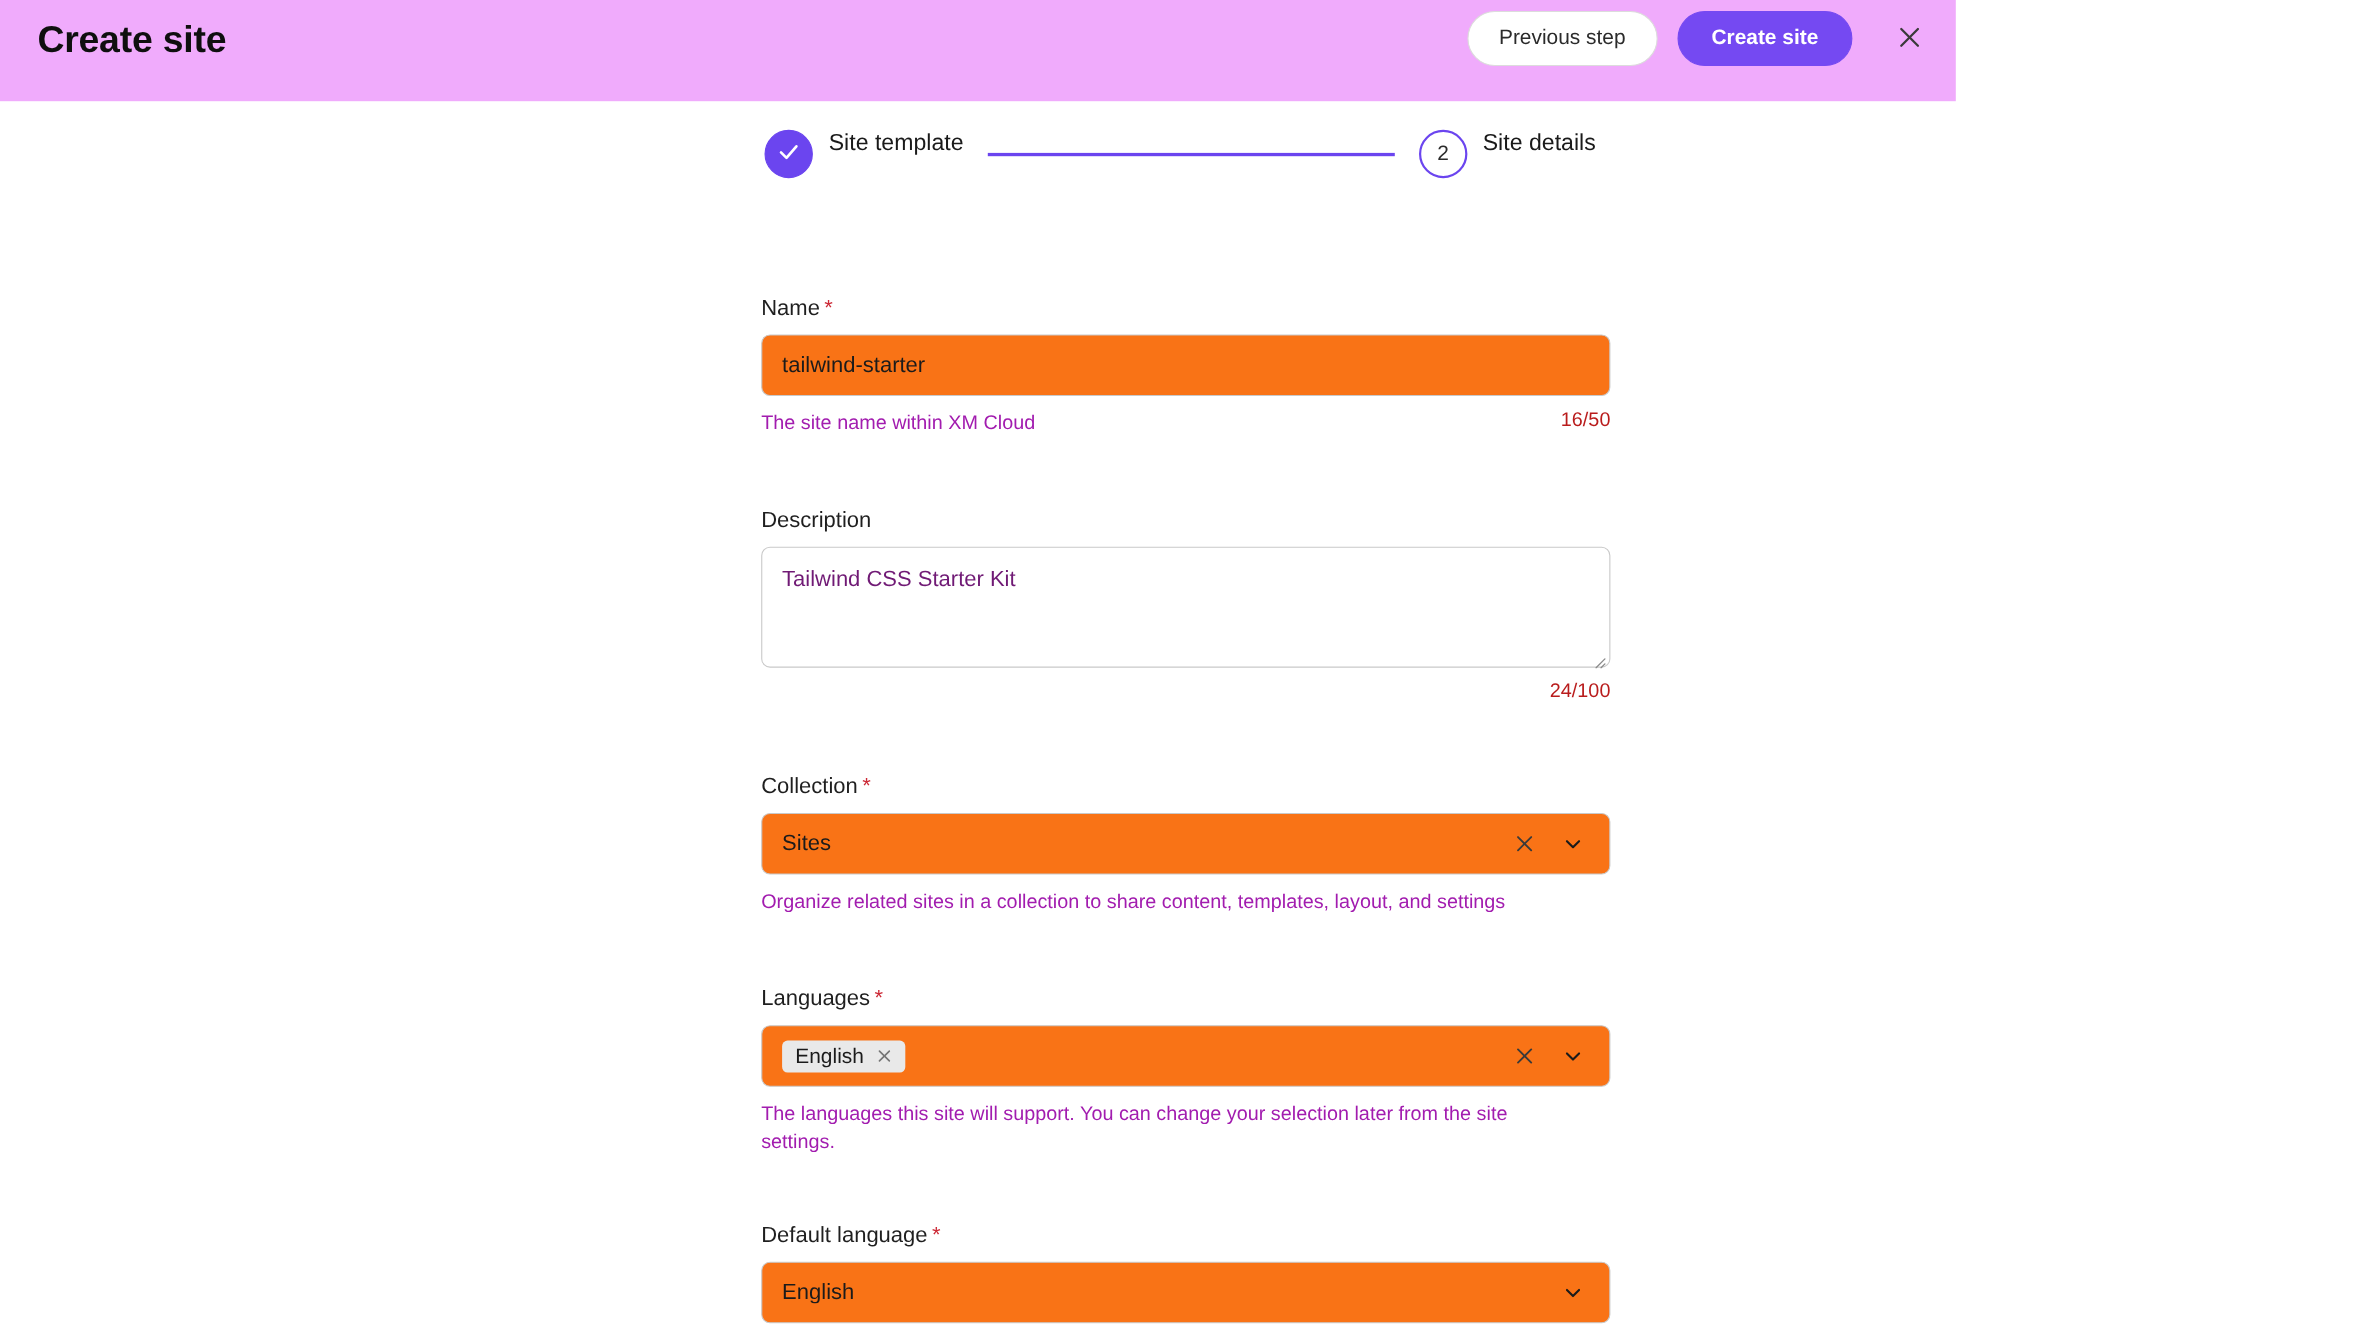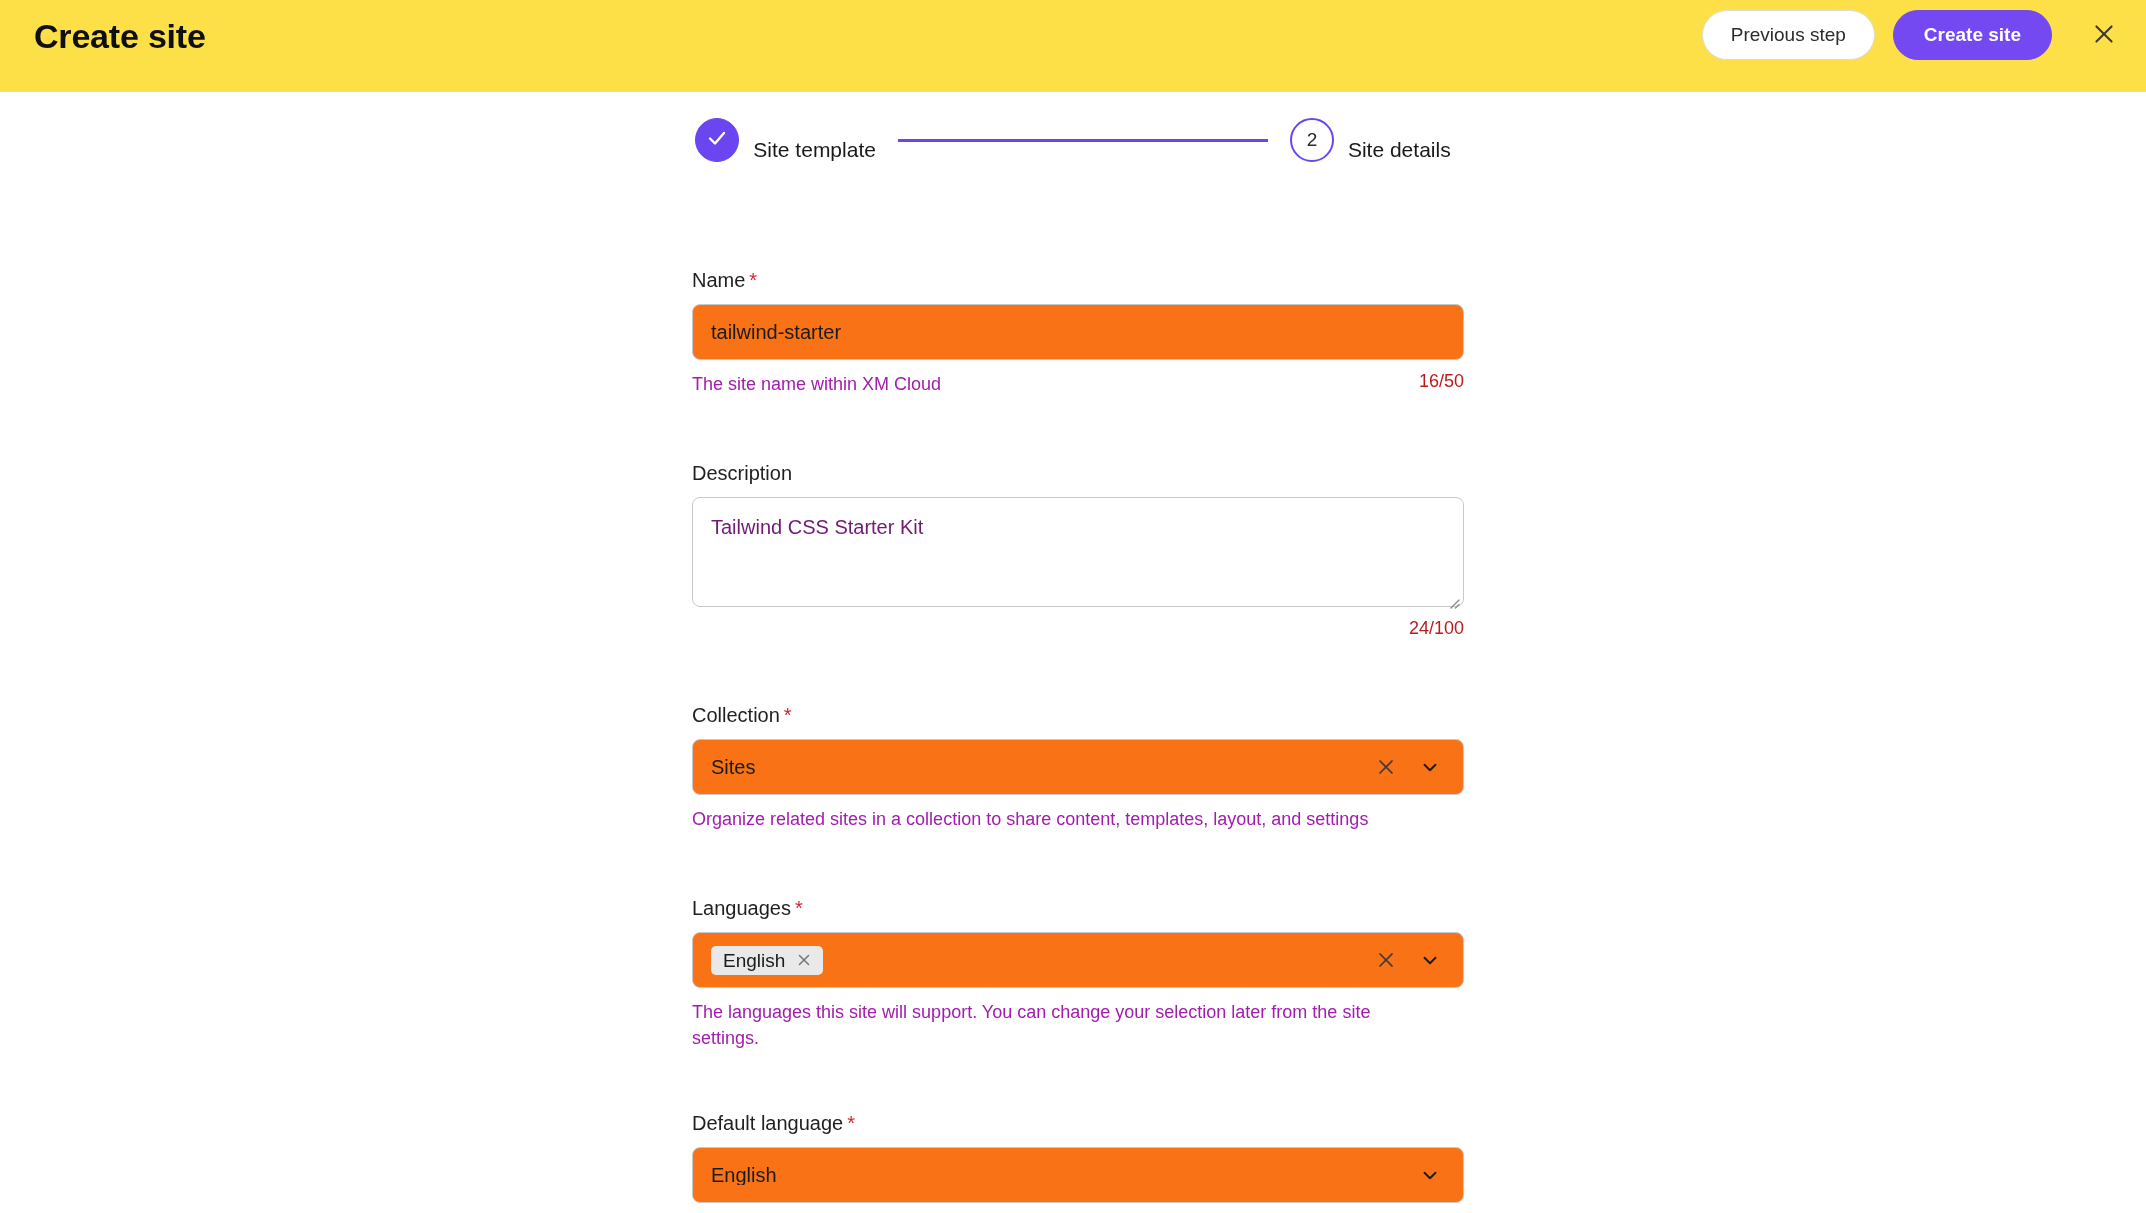--- a/index.html
+++ b/index.html
@@ -15,25 +15,25 @@
     font-family: "Liberation Sans", sans-serif;
     color: #1a1a1a;
     overflow: hidden;
     position: relative;
   }
 
   
   .app-header {
     position: absolute;
     top: 0; left: 0;
-    width: 2146px;
+    width: 1778px;
     height: 92px;
     display: flex;
     align-items: center;
-    background: #fde047;
+    background: #f0abfc;
   }
   .page-title {
     position: absolute;
     left: 34px;
     top: 16px;
     font-size: 34px;
     font-weight: 700;
     letter-spacing: -0.2px;
     color: #0f0f0f;
     line-height: 1.2;
@@ -90,21 +90,21 @@
   .stepper {
     position: absolute;
     left: 0; right: 0;
     top: 118px;
     display: flex;
     justify-content: center;
     align-items: center;
   }
   .step {
     display: flex;
-    align-items: flex-end;
+    align-items: flex-start;
     gap: 14px;
   }
   .step-circle {
     width: 44px;
     height: 44px;
     border-radius: 50%;
     display: flex;
     align-items: center;
     justify-content: center;
     flex: none;

